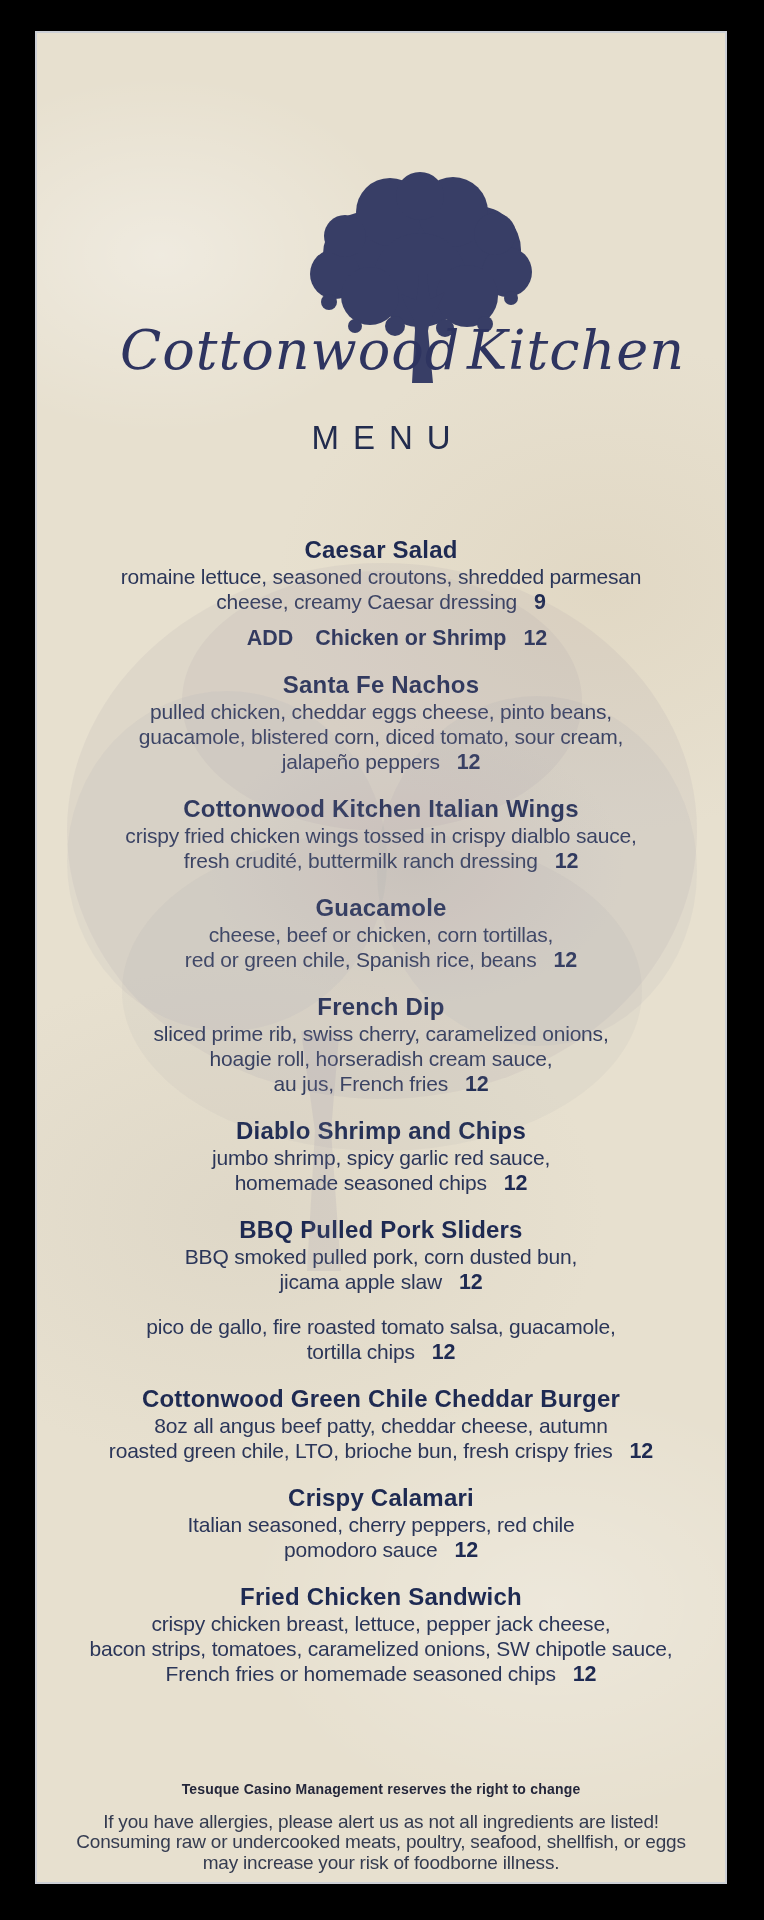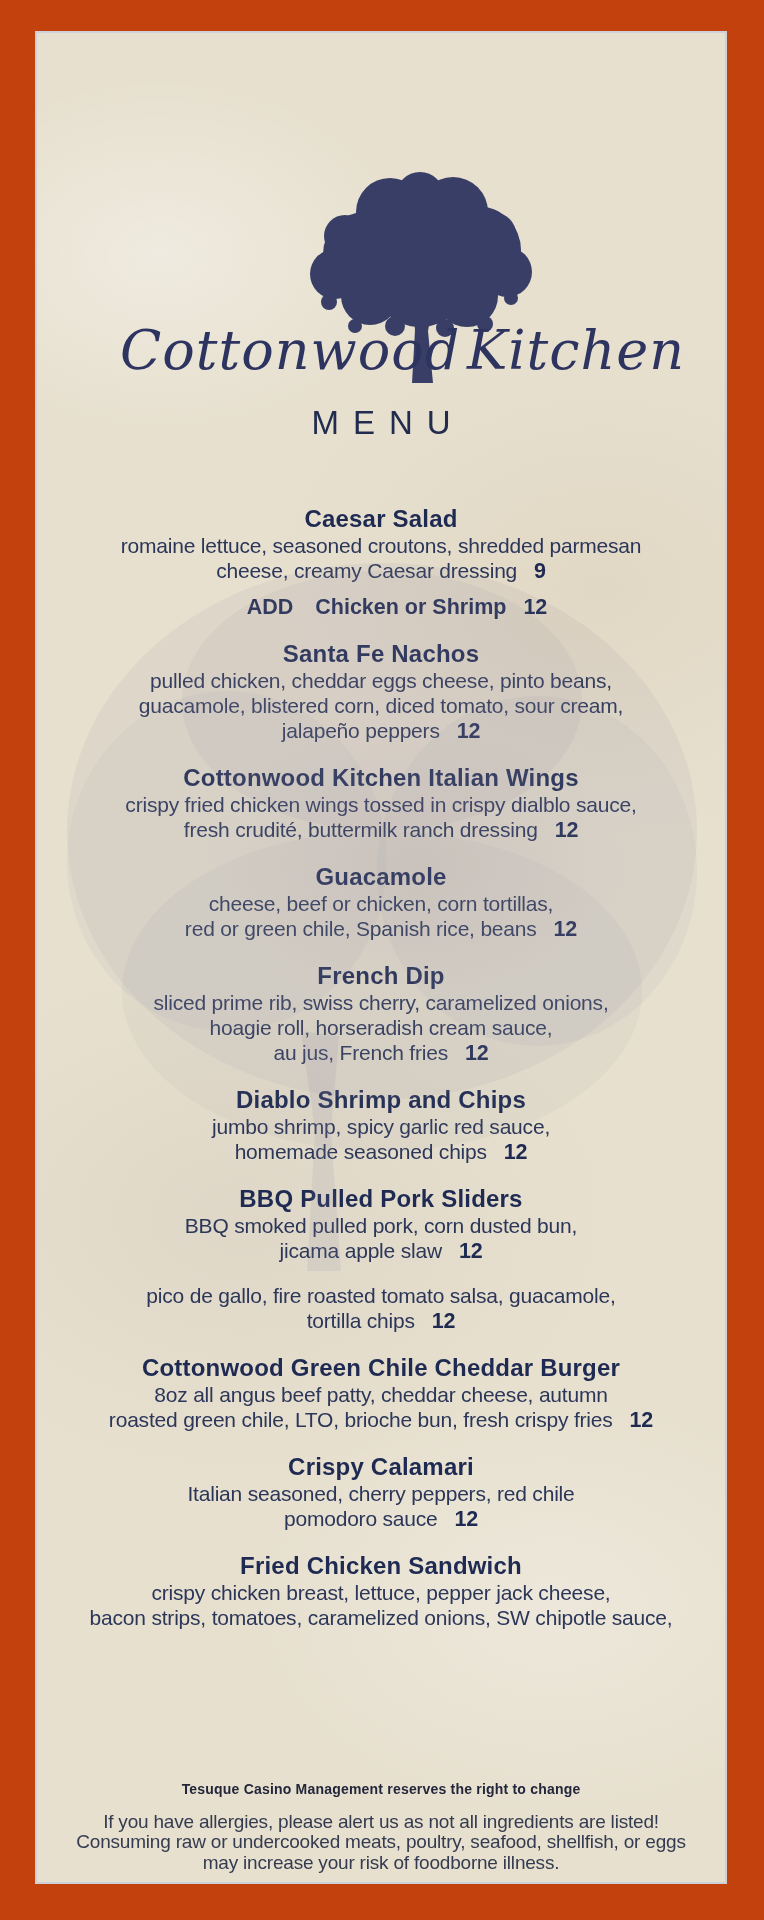--- a/index.html
+++ b/index.html
@@ -1,19 +1,19 @@
 <!DOCTYPE html>
 <html><head>
 <meta charset="utf-8">
 <style>
   html,body{margin:0;padding:0;background:#10182e;}
   .page{
     position:relative;
     width:764px;height:1920px;
-    background:#c2410c;
+    background:#000000;
     box-sizing:border-box;
     padding:33px 39px 38px 37px;
     font-family:"Liberation Sans",sans-serif;
   }
   .parchment{
     position:relative;
     width:100%;height:100%;
     box-sizing:border-box;
     background:
       radial-gradient(ellipse 420px 300px at 18% 12%, rgba(255,255,255,.35), rgba(255,255,255,0) 60%),
@@ -36,30 +36,30 @@
     font-style:italic;
     font-size:54px;line-height:60px;
     color:#2e3460;
     letter-spacing:1px;
     white-space:nowrap;
   }
   .brand-left{left:83px;}
   .brand-right{left:430px;}
   
   .menu-title{
-    margin-top:21px;
+    margin-top:36px;
     text-align:center;
     font-size:33px;line-height:34px;
     letter-spacing:14px;
     text-indent:14px;
     color:#222c4e;
     font-weight:400;
   }
   
-  .menu-list{margin-top:64px;text-align:center;color:#2b3659;}
+  .menu-list{margin-top:80px;text-align:center;color:#2b3659;}
   .item{margin-bottom:19px;}
   .item-name{
     font-size:24px;line-height:29px;font-weight:700;
     color:#1e2a52;letter-spacing:.2px;
   }
   .item-line{font-size:21px;line-height:25px;letter-spacing:-0.2px;}
   .price{
     font-weight:700;color:#1e2a52;
     margin-left:17px;font-size:21.5px;
   }
@@ -178,20 +178,21 @@
         </div>
         <div class="item">
           <div class="item-name">Crispy Calamari</div>
           <div class="item-line">Italian seasoned, cherry peppers, red chile</div>
           <div class="item-line">pomodoro sauce<span class="price">12</span></div>
         </div>
         <div class="item">
           <div class="item-name">Fried Chicken Sandwich</div>
           <div class="item-line">crispy chicken breast, lettuce, pepper jack cheese,</div>
           <div class="item-line">bacon strips, tomatoes, caramelized onions, SW chipotle sauce,</div>
+          <div class="item-line">French fries or homemade seasoned chips<span class="price">12</span></div>
         </div>
       </div>
 
     <div class="footer">
       <div class="notice">
         <div>Tesuque Casino Management reserves the right to change</div>
       </div>
       <div class="disclaimer">
         <div>If you have allergies, please alert us as not all ingredients are listed!</div>
         <div>Consuming raw or undercooked meats, poultry, seafood, shellfish, or eggs</div>

